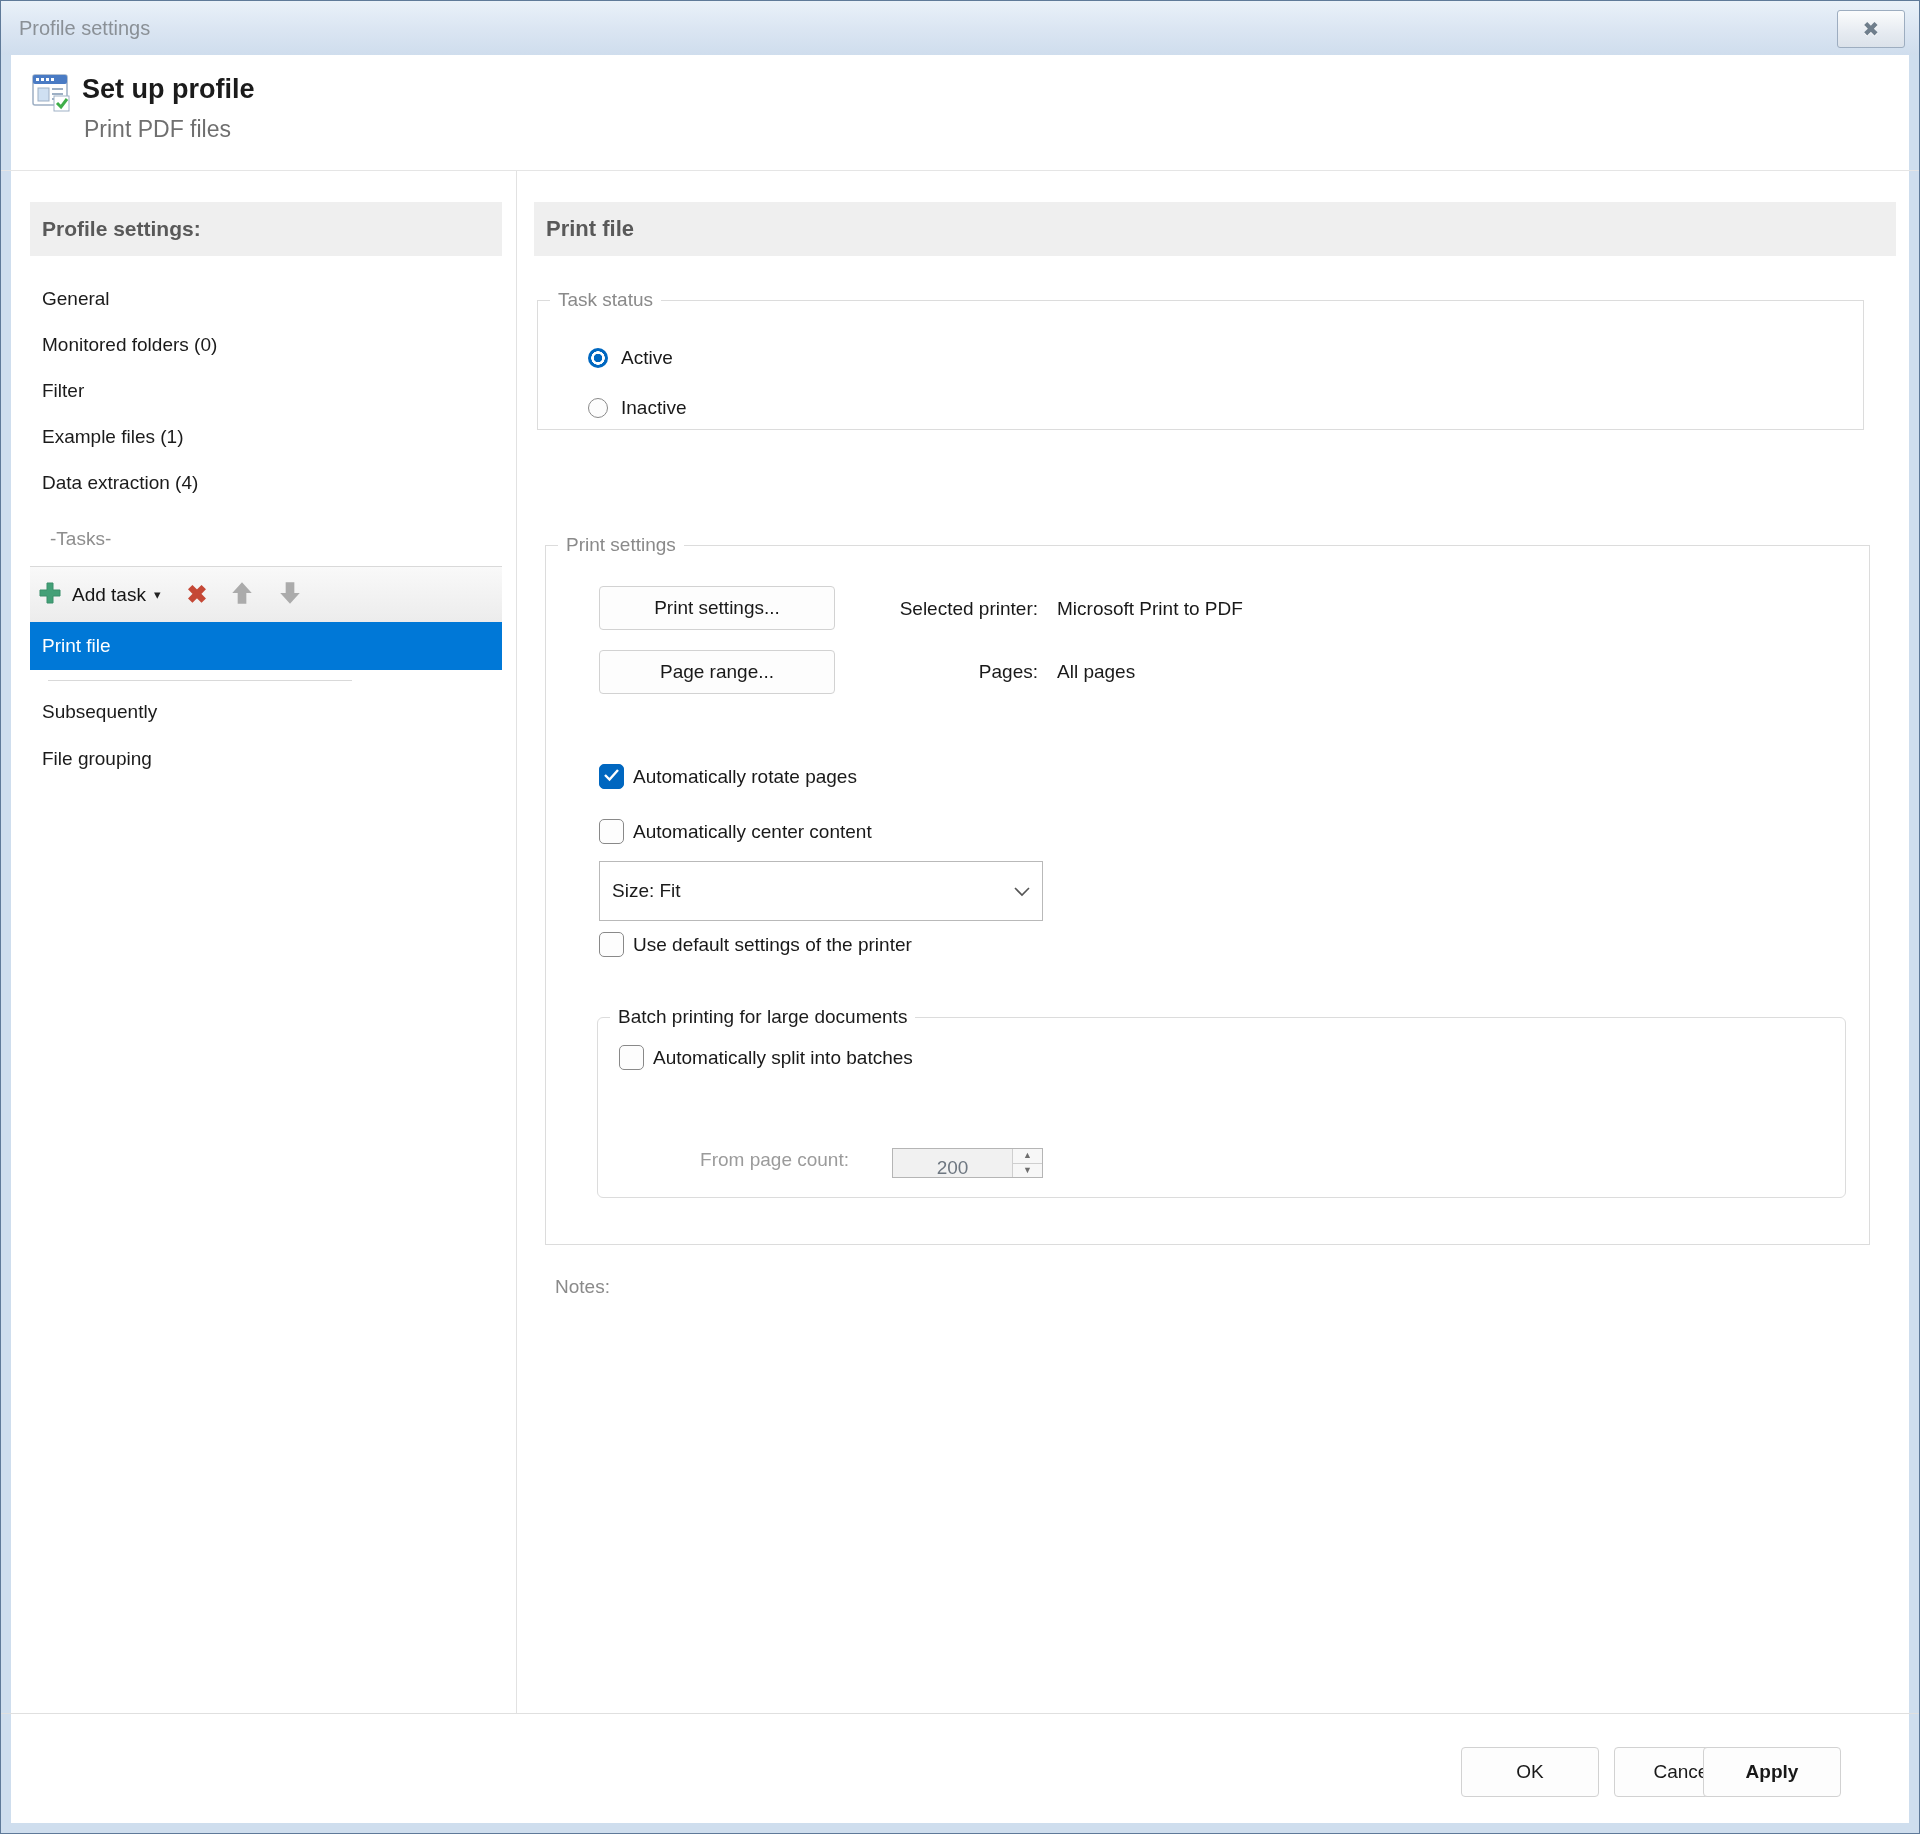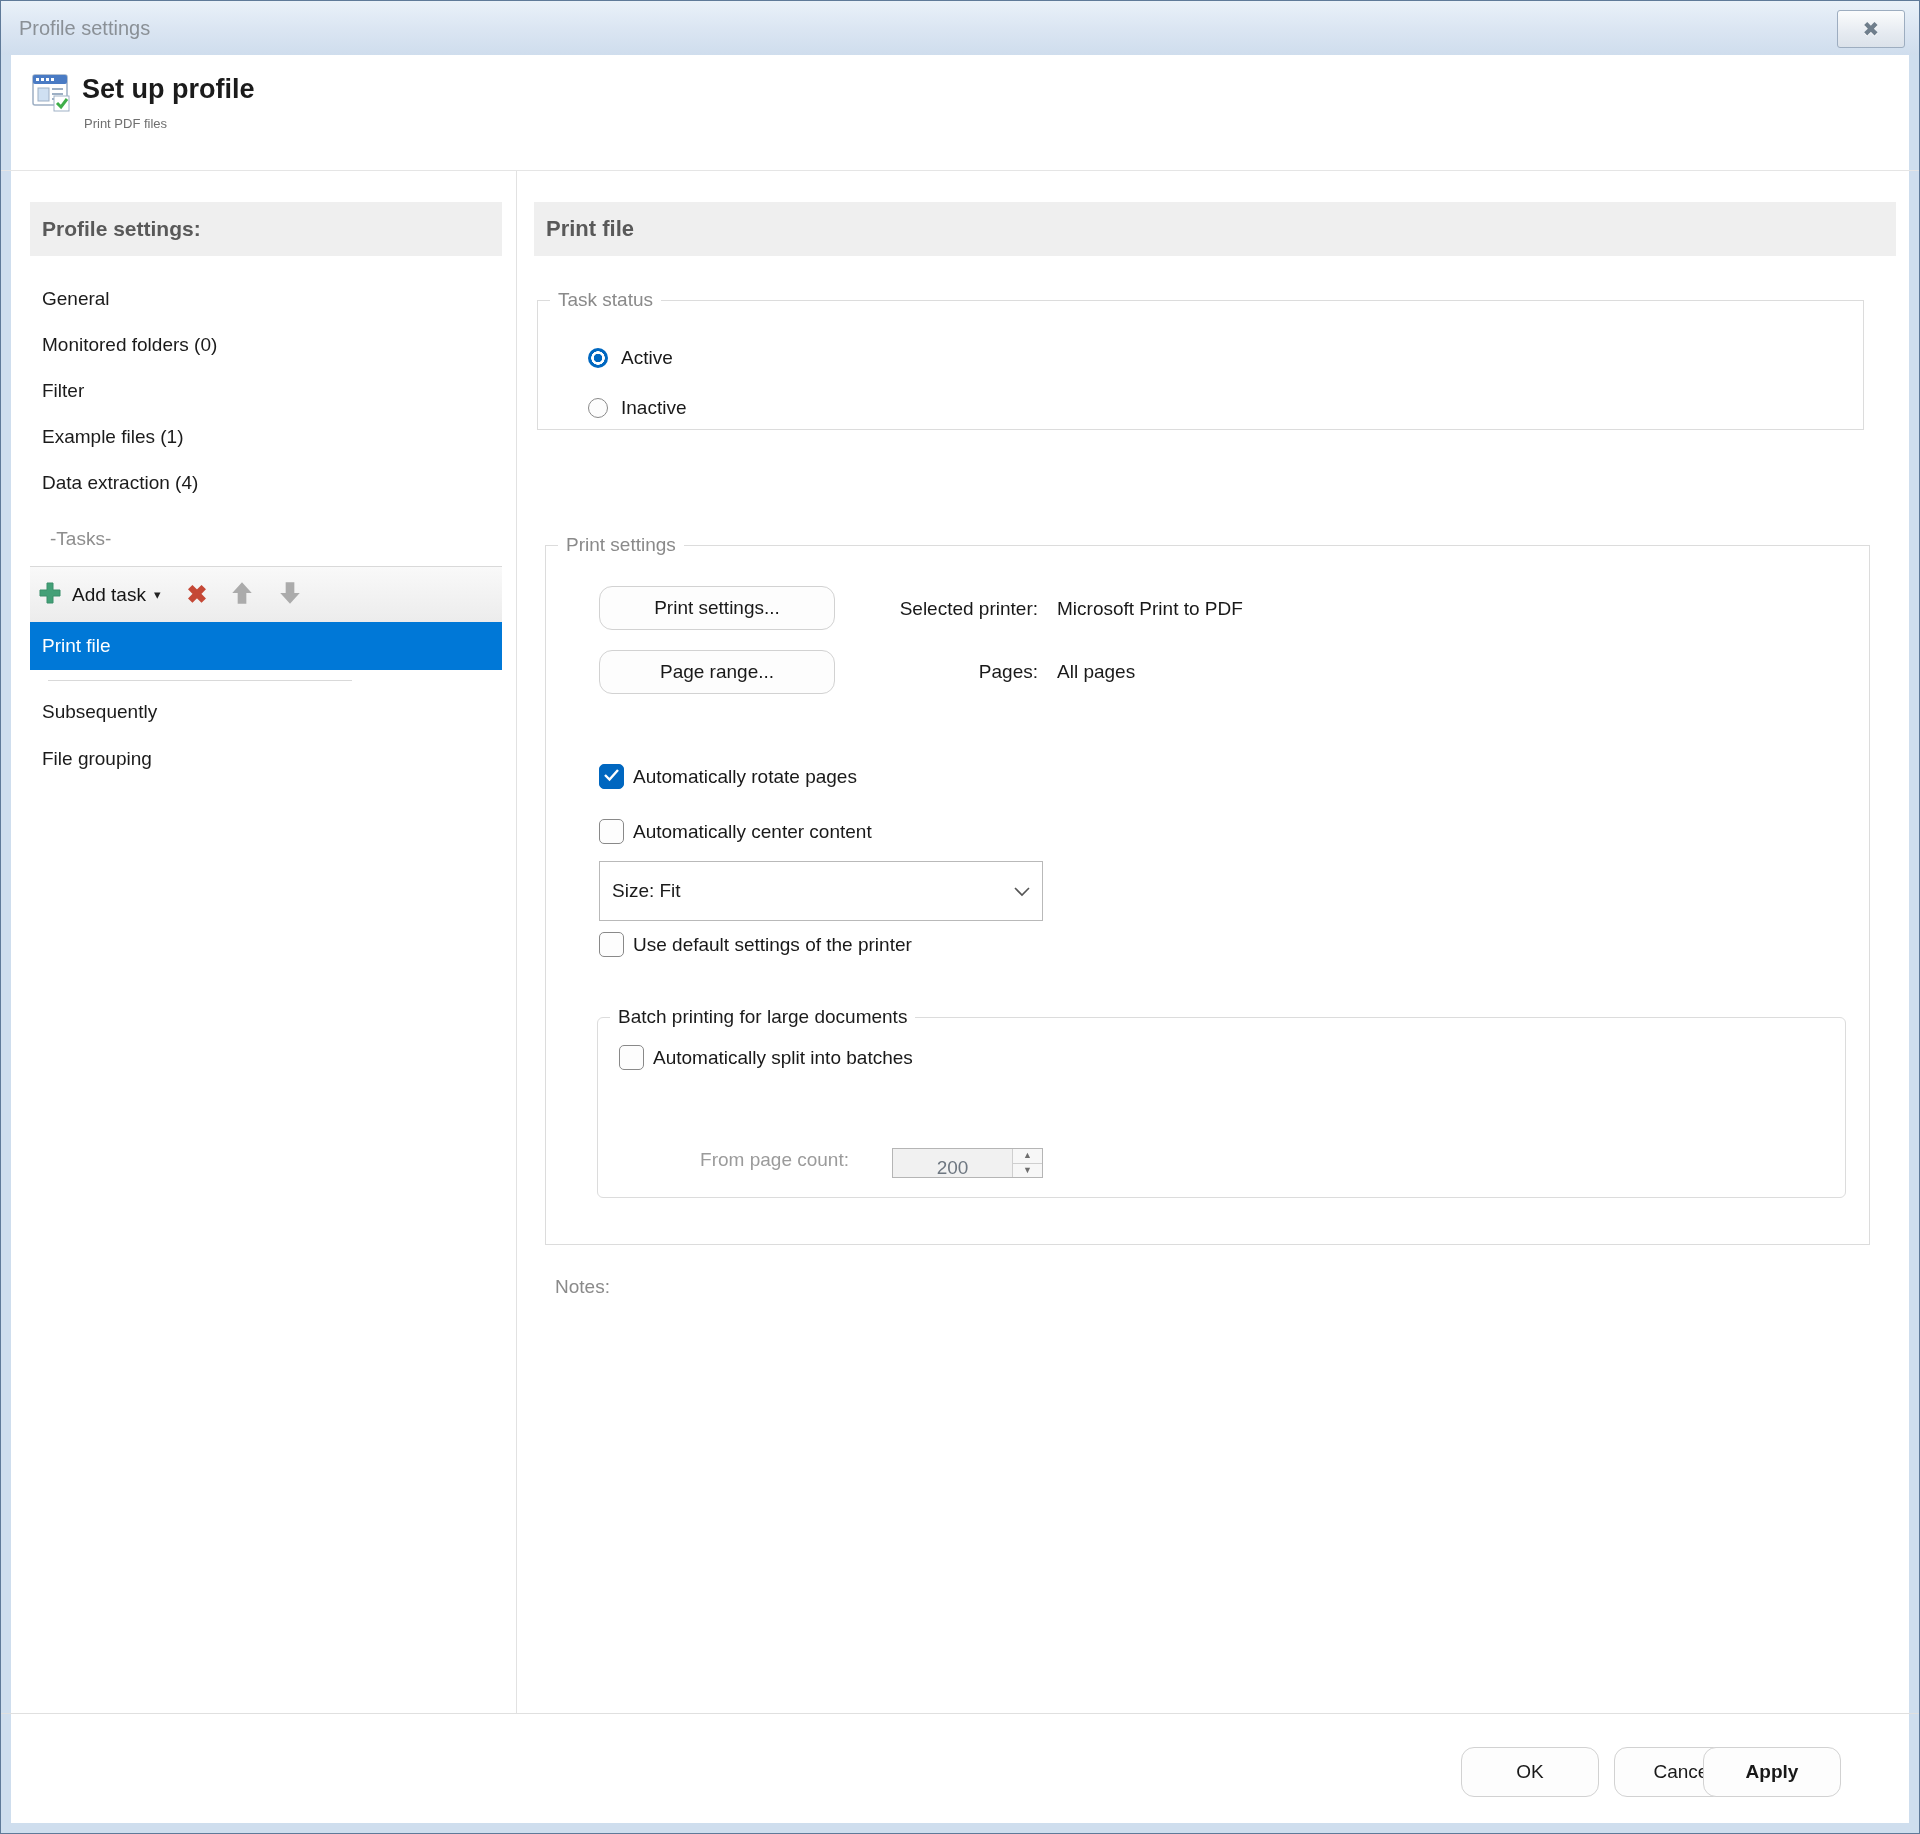--- a/index.html
+++ b/index.html
@@ -21,21 +21,21 @@
     border:1px solid #9dadc0;border-radius:3px;cursor:pointer;
     display:flex;align-items:center;justify-content:center;padding:0;
   }
   .close-x{font-size:20px;color:#6f7e8c;text-shadow:0 1px 0 rgba(255,255,255,.85);line-height:1;}
   .edge{position:absolute;background:#cfdeee;}
   .edge-left{left:1px;top:55px;width:10px;height:1778px;}
   .edge-right{right:1px;top:55px;width:10px;height:1778px;}
   .edge-bottom{left:1px;bottom:1px;width:1918px;height:10px;}
   
   .app-title{position:absolute;left:82px;top:74px;font-size:27px;font-weight:600;color:#1b1b1b;}
-  .app-subtitle{position:absolute;left:84px;top:116px;font-size:13px;color:#6f6f6f;}
+  .app-subtitle{position:absolute;left:84px;top:116px;font-size:23px;color:#6f6f6f;}
   .hdr-divider{position:absolute;left:1px;top:170px;width:1918px;height:1px;background:#e5e5e5;}
   
   .side-header{
     position:absolute;left:30px;top:202px;width:472px;height:54px;background:#efefef;
     font-size:21px;font-weight:bold;color:#595959;line-height:54px;padding-left:12px;
   }
   .side-item{
     position:absolute;left:30px;width:472px;height:46px;line-height:46px;
     padding-left:12px;font-size:19px;color:#1b1b1b;cursor:pointer;
   }
@@ -74,21 +74,21 @@
   
   .radio{position:absolute;width:20px;height:20px;border-radius:50%;cursor:pointer;}
   .radio.checked{background:radial-gradient(circle,#0067c0 0 4px,#ffffff 4.5px 6.5px,#0067c0 7px);}
   .radio.unchecked{background:#fdfdfd;border:1px solid #8a8a8a;}
   
   .checkbox{position:absolute;width:25px;height:25px;border-radius:5px;cursor:pointer;display:flex;align-items:center;justify-content:center;}
   .checkbox.checked{background:#0067c0;border:1px solid #0067c0;}
   .checkbox.unchecked{background:#fdfdfd;border:1px solid #898989;}
   
   .push-btn{
-    position:absolute;background:#fdfdfd;border:1px solid #d2d2d2;border-radius:13px;
+    position:absolute;background:#fdfdfd;border:1px solid #d2d2d2;border-radius:4px;
     font-size:19px;color:#191919;cursor:pointer;
   }
   
   .dropdown{
     position:absolute;left:598px;top:860px;width:444px;height:60px;background:#ffffff;
     border:1px solid #b9b9b9;display:flex;align-items:center;justify-content:space-between;
     padding:0 12px;font-size:19px;color:#1b1b1b;cursor:pointer;
   }
   
   .spinner{

